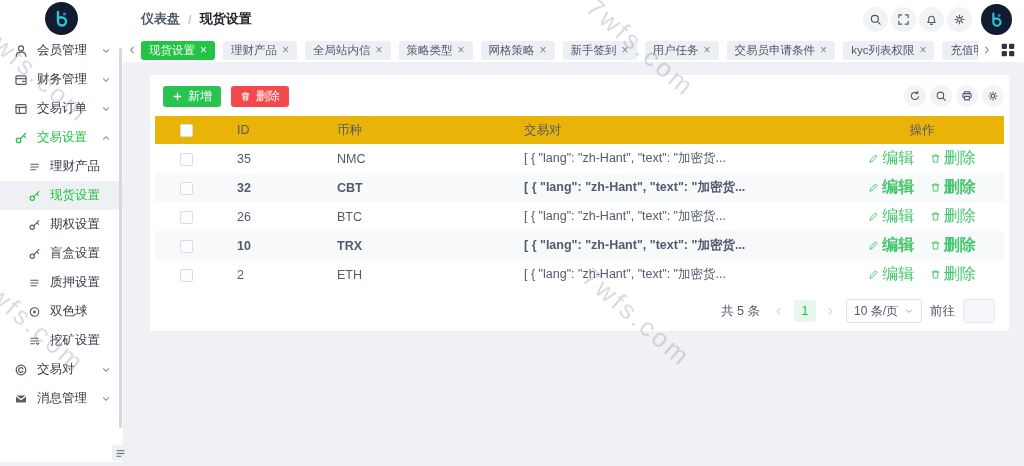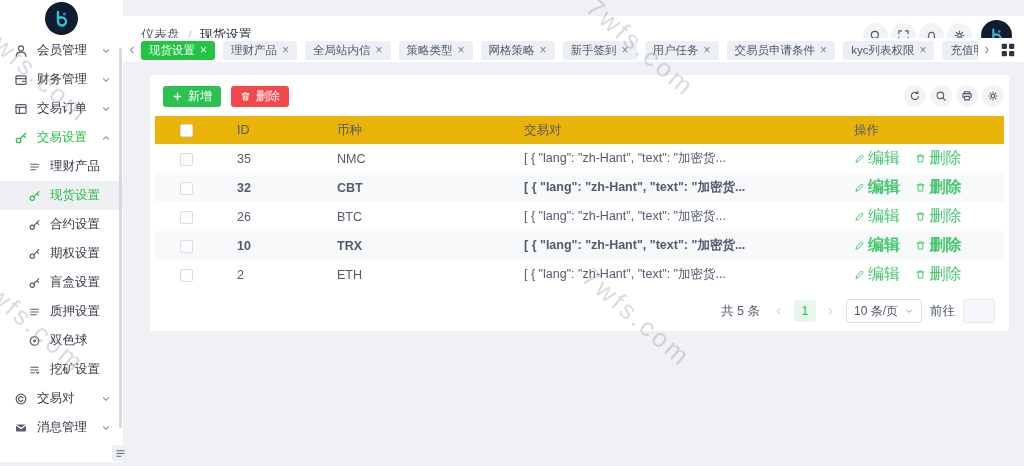--- a/index.html
+++ b/index.html
@@ -21,21 +21,21 @@
   .menu-item.sub { padding-left:28px; }
   .menu-item.sub .mi { width:13px; flex-basis:13px; }
   .menu-item.green, .menu-item.green .mi { color:#23c343; }
   .menu-item.active { background:#eef0f3; color:#23c343; }
   .menu-item.active .mi { color:#23c343; }
   .side-thumb { position:absolute; right:1px; top:48px; width:3px; height:380px; border-radius:2px; background:#d5d8de; }
 
   svg.ic { display:block; width:100%; height:100%; fill:none; stroke:currentColor; stroke-width:1.25; stroke-linecap:round; stroke-linejoin:round; }
 
   
-  .topbar { position:absolute; left:123px; top:16px; width:901px; height:38px; background:#fff; display:flex; z-index:5; }
+  .topbar { position:absolute; left:123px; top:0; width:901px; height:38px; background:#fff; display:flex; z-index:5;font-weight:bold; }
   .crumbs { display:flex; align-items:center; gap:8px; padding-left:18px; font-size:13px; }
   .crumb-1 { color:#4e5969; }
   .crumb-sep { color:#c3c8d1; }
   .crumb-2 { color:#1d2129; }
   .top-actions { margin-left:auto; display:flex; align-items:center; gap:3px; padding-right:12px; }
   .icirc { width:25px; height:25px; border-radius:50%; background:#f2f3f5; color:#4e5969; display:flex; align-items:center; justify-content:center; cursor:pointer; }
   .icirc svg { width:13px; height:13px; }
   .avatar { width:31px; height:31px; margin-left:6px; border-radius:50%; background:#111c30; display:flex; align-items:center; justify-content:center; cursor:pointer; }
 
   
@@ -58,21 +58,21 @@
   .btn-add { background:#2ac352; margin-right:10px;margin-left:8px; }
   .btn-del { background:#f4494c; }
   .tool-icons { margin-left:auto; display:flex; align-items:center; gap:4px; }
   .tool-icons .icirc { width:22px; height:22px; background:#f3f4f6; }
   .tool-icons .icirc svg { width:12px; height:12px; }
 
   table { width:100%; margin-top:9px; border-collapse:collapse; table-layout:fixed; font-size:12.5px; }
   th { height:28px; background:#eab308; color:#515a6e; font-weight:normal; text-align:left; padding:0 0 0 18px; }
   td { height:29px; color:#515a6e; padding:0 0 0 18px; white-space:nowrap; overflow:hidden; }
   tr.stripe td { background:#f8f9fb;font-weight:bold; }
-  th.ops, td.ops { text-align:left; padding-right:14px; }
+  th.ops, td.ops { text-align:center; padding-right:14px; }
   .cb { display:inline-block; width:13px; height:13px; border:1px solid #d9dde3; border-radius:2px; background:#fcfdfe; vertical-align:middle; cursor:pointer; }
   th.sel, td.sel { padding-left:25px; }
   .link { color:#44c76d; font-size:16px; display:inline-flex; align-items:center; gap:3px; cursor:pointer; }
   .link + .link { margin-left:12px; }
   .link svg { width:11px; height:11px; }
 
   .pagination { display:flex; align-items:center; justify-content:flex-end; gap:8px; height:44px; padding-right:9px; font-size:12.5px; color:#4e5969; }
   .pg-total { margin-right:4px; }
   .pg-arrow { width:14px; height:14px; color:#b9bec8; display:flex; align-items:center; justify-content:center; cursor:pointer; }
   .pg-arrow svg { width:11px; height:11px; }
@@ -171,29 +171,20 @@
         <span>理财产品</span>
       </div>
       <div class="menu-item sub active">
         <span class="mi">
             <svg class="ic" viewBox="0 0 14 14">
               <circle cx="4.6" cy="9.4" r="2.3"></circle>
               <path d="M6.3 7.7 11.7 2.3M9.5 4.5l1.9 1.9"></path>
             </svg>
           </span>
         <span>现货设置</span>
-      </div>
-      <div class="menu-item sub">
-        <span class="mi">
-            <svg class="ic" viewBox="0 0 14 14">
-              <circle cx="4.6" cy="9.4" r="2.3"></circle>
-              <path d="M6.3 7.7 11.7 2.3M9.5 4.5l1.9 1.9"></path>
-            </svg>
-          </span>
-        <span>合约设置</span>
       </div>
       <div class="menu-item sub">
         <span class="mi">
             <svg class="ic" viewBox="0 0 14 14">
               <circle cx="4.6" cy="9.4" r="2.3"></circle>
               <path d="M6.3 7.7 11.7 2.3M9.5 4.5l1.9 1.9"></path>
             </svg>
           </span>
         <span>期权设置</span>
       </div>

